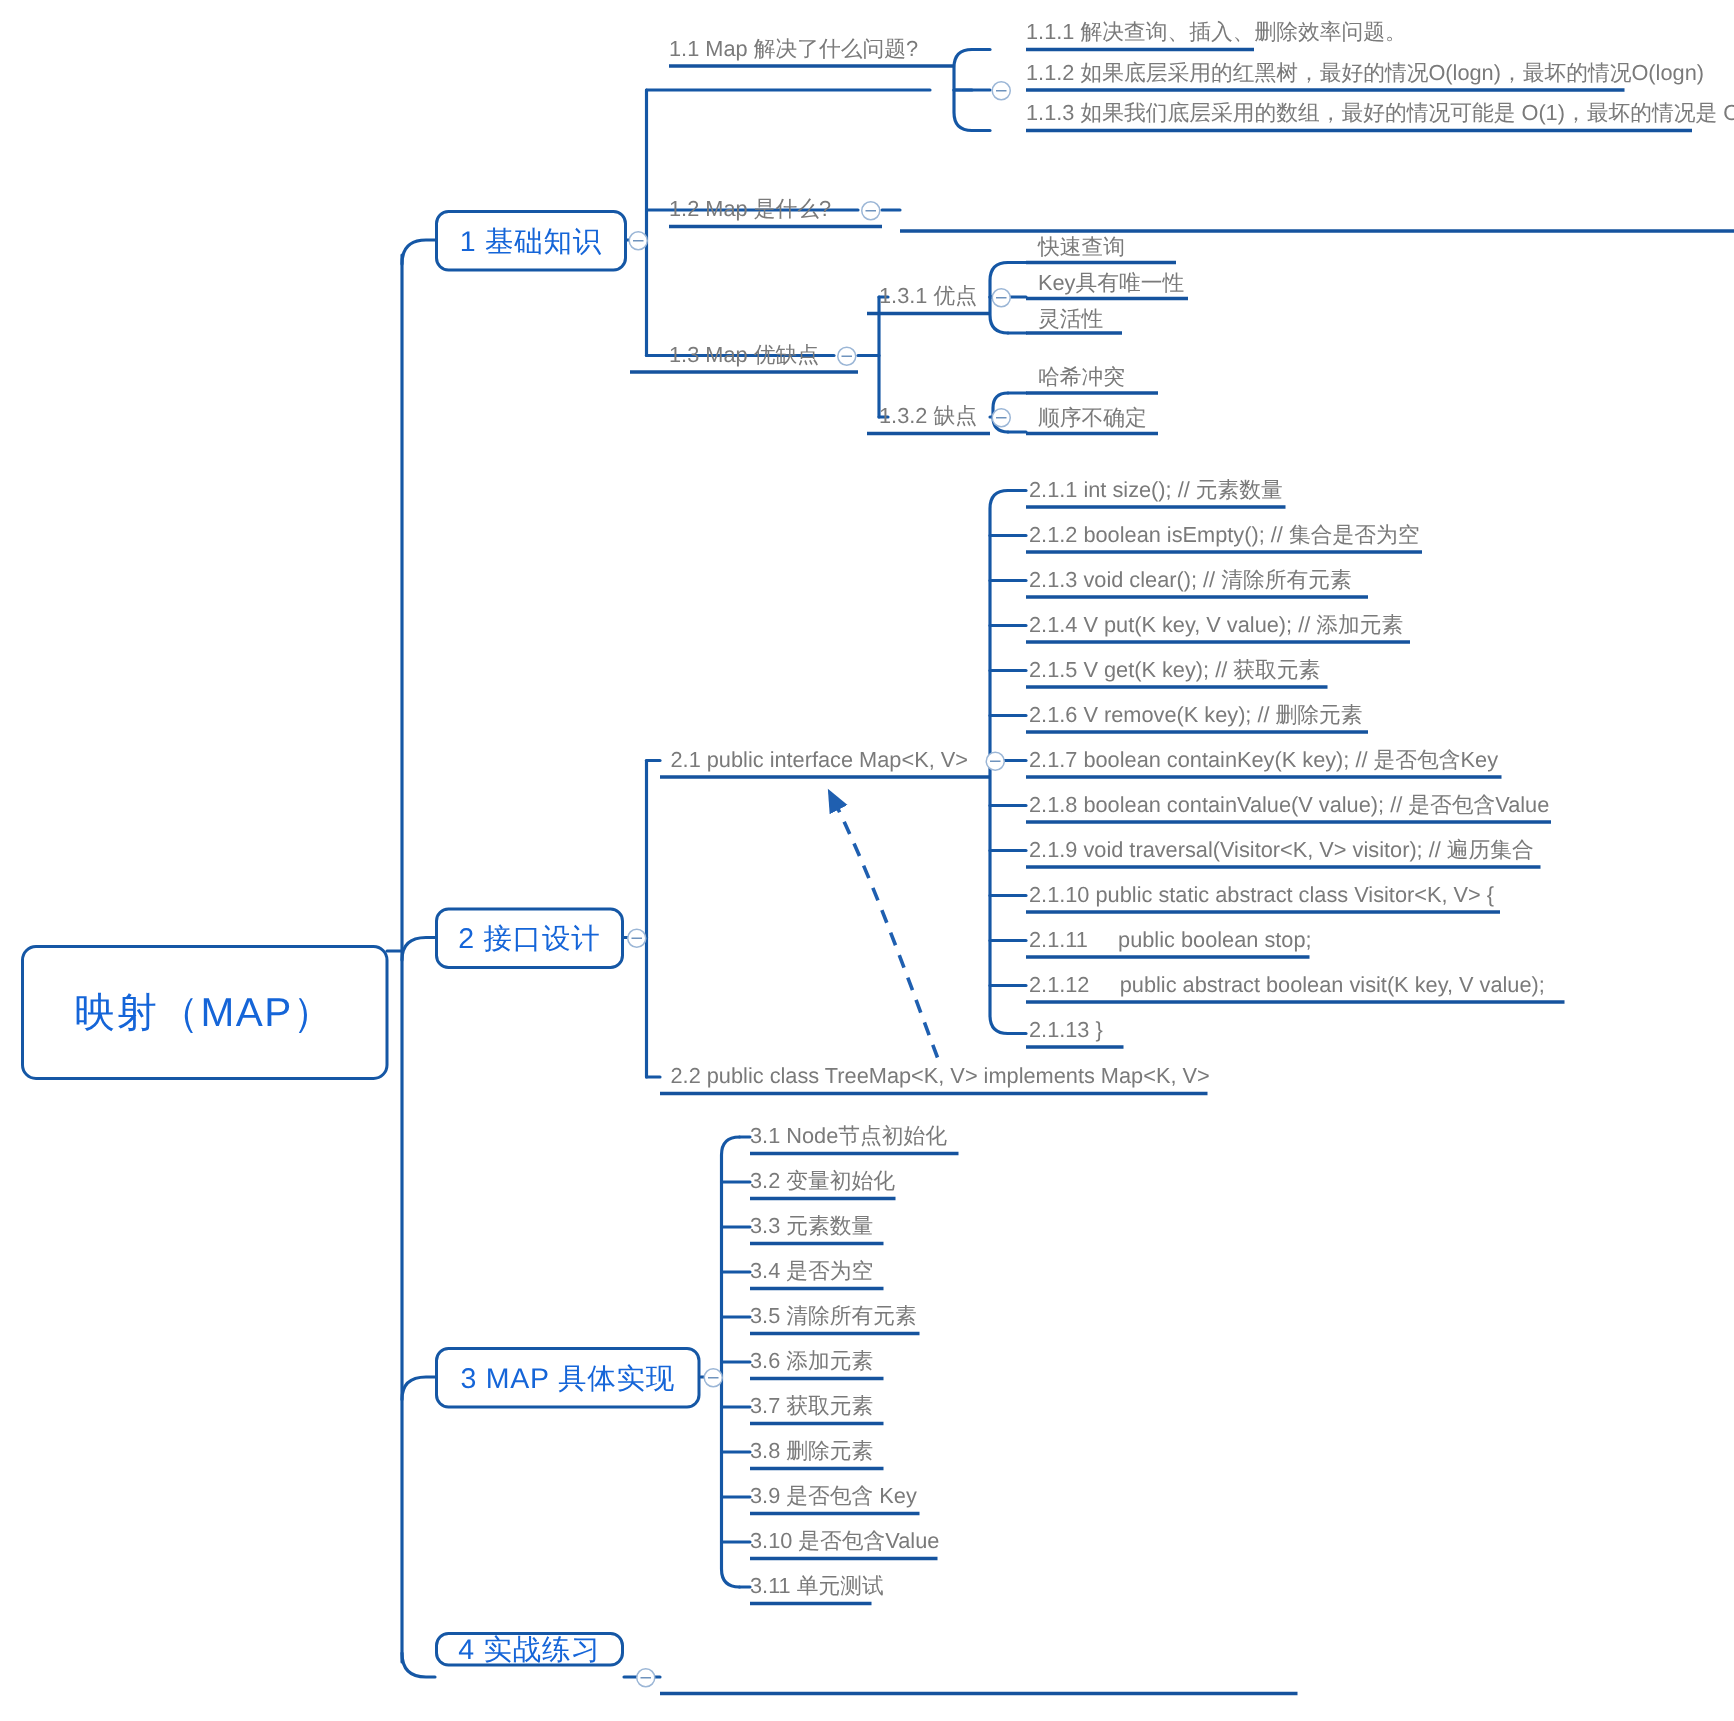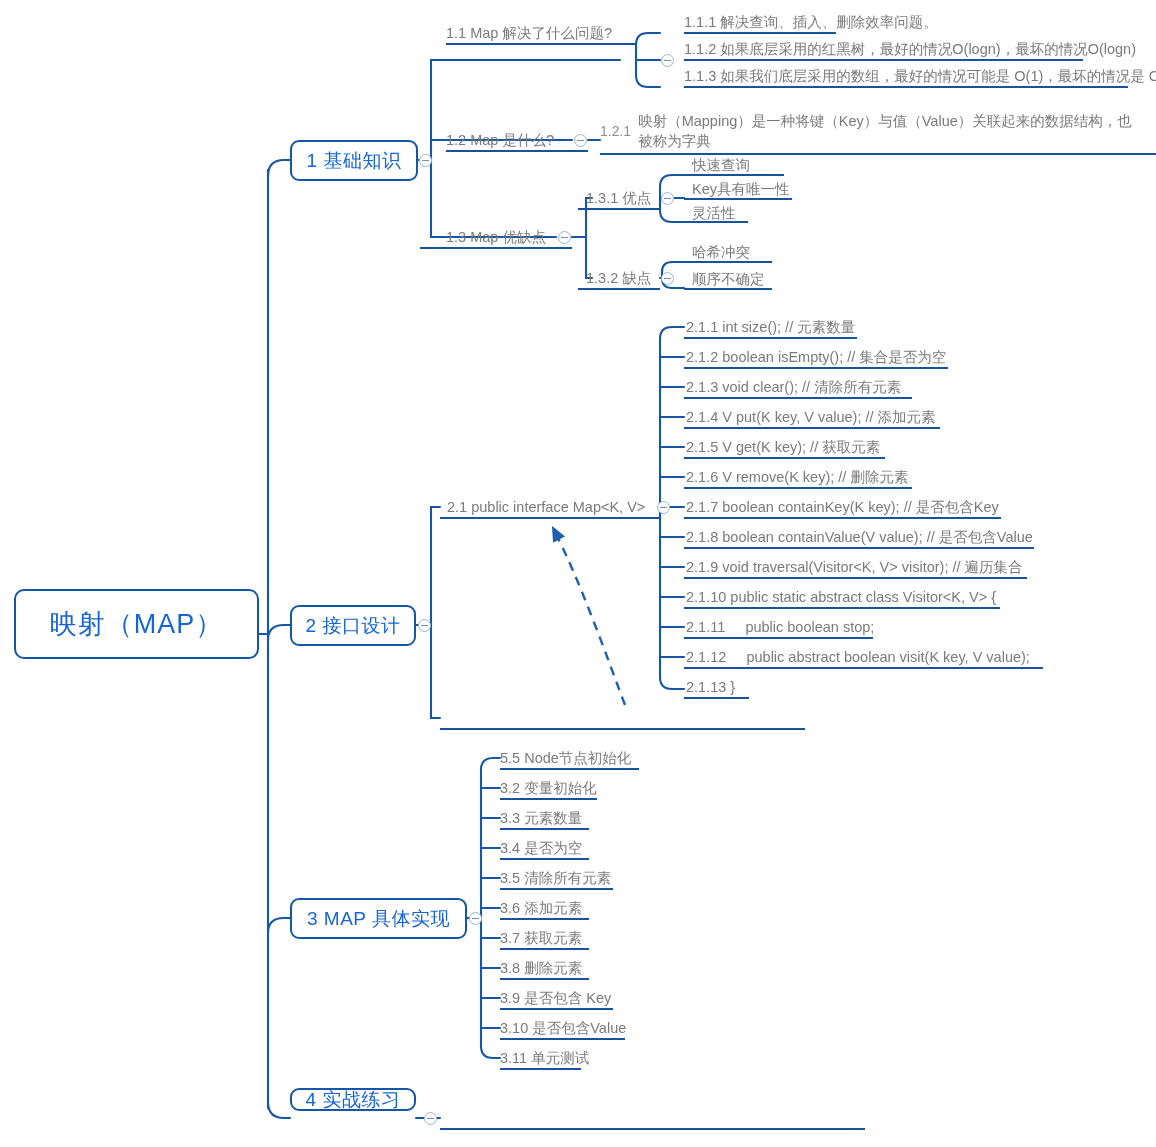--- a/index.html
+++ b/index.html
@@ -197,21 +197,21 @@
       <line x1="500" y1="1069" x2="581" y2="1069"></line>
 
       <line x1="440" y1="1129" x2="865" y2="1129"></line>
     </g>
 
     <g>
       <path d="M625,705 C608,660 580,580 553,528" fill="none" stroke="#1f5fb0" stroke-width="2.4" stroke-dasharray="9,7" marker-end="url(#arrowhead)"></path>
     </g>
   </svg>
 
-  <div class="root-node" style="left:14px;top:589px;width:245px;height:70px;">
+  <div class="root-node" style="left:14px;top:630px;width:245px;height:90px;">
     <span class="label">映射（MAP）</span>
   </div>
 
   <div class="l1-node" style="left:290px;top:140px;width:128px;height:41px;">
     <span class="label">1 基础知识</span>
   </div>
   <div class="toggle" style="left:419px;top:154px;"></div>
 
   <div class="t-node" style="left:446px;top:25px;">
     <span>1.1 Map 解决了什么问题?</span>
@@ -226,24 +226,20 @@
   </div>
   <div class="t-node" style="left:684px;top:68px;">
     <span>1.1.3 如果我们底层采用的数组，最好的情况可能是 O(1)，最坏的情况是 O(n)</span>
   </div>
 
   <div class="t-node" style="left:446px;top:132px;">
     <span>1.2 Map 是什么?</span>
   </div>
   <div class="toggle" style="left:574px;top:134px;"></div>
 
-  <div class="t-node node-121" style="left:600px;top:111px;width:545px;">
-    <span class="num">1.2.1</span>
-    <span class="body">映射（Mapping）是一种将键（Key）与值（Value）关联起来的数据结构，也被称为字典</span>
-  </div>
 
   <div class="t-node" style="left:446px;top:229px;">
     <span>1.3 Map 优缺点</span>
   </div>
   <div class="toggle" style="left:558px;top:231px;"></div>
 
   <div class="t-node" style="left:586px;top:190px;">
     <span>1.3.1 优点</span>
   </div>
   <div class="toggle" style="left:661px;top:192px;"></div>
@@ -313,28 +309,31 @@
   <div class="t-node" style="left:686px;top:619px;">
     <span style="white-space:pre">2.1.11     public boolean stop;</span>
   </div>
   <div class="t-node" style="left:686px;top:649px;">
     <span style="white-space:pre">2.1.12     public abstract boolean visit(K key, V value);</span>
   </div>
   <div class="t-node" style="left:686px;top:679px;">
     <span>2.1.13 }</span>
   </div>
 
+  <div class="t-node" style="left:447px;top:710px;">
+    <span>2.2 public class TreeMap&lt;K, V&gt; implements Map&lt;K, V&gt;</span>
+  </div>
 
   <div class="l1-node" style="left:290px;top:898px;width:177px;height:41px;">
     <span class="label">3 MAP 具体实现</span>
   </div>
   <div class="toggle" style="left:469px;top:912px;"></div>
 
   <div class="t-node" style="left:500px;top:750px;">
-    <span>5.5 Node节点初始化</span>
+    <span>3.1 Node节点初始化</span>
   </div>
   <div class="t-node" style="left:500px;top:780px;">
     <span>3.2 变量初始化</span>
   </div>
   <div class="t-node" style="left:500px;top:810px;">
     <span>3.3 元素数量</span>
   </div>
   <div class="t-node" style="left:500px;top:840px;">
     <span>3.4 是否为空</span>
   </div>

